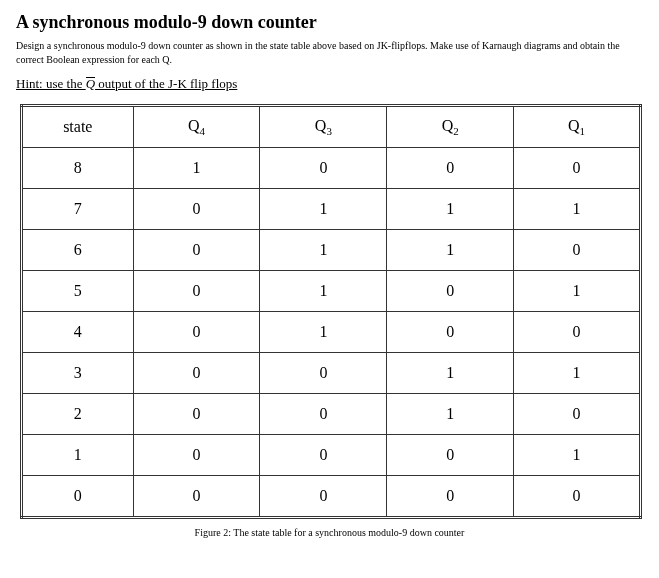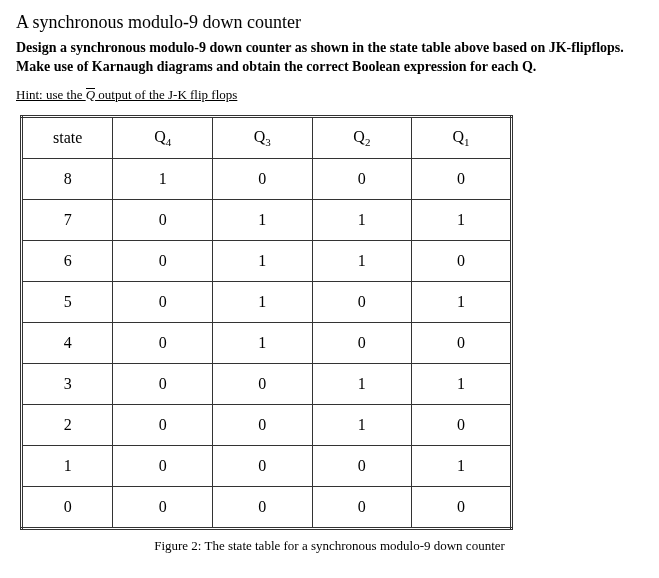--- a/index.html
+++ b/index.html
@@ -6,28 +6,27 @@
     font-family: "Times New Roman", Times, serif;
     margin: 0;
     padding: 12px 16px;
     width: 659px;
     box-sizing: border-box;
     color: #000;
     background: #fff;
   }
   h2 {
     font-size: 18px;
-    font-weight: normal;
+    font-weight: bold;
     margin: 0 0 6px 0;
   }
   .desc {
-    font-size: 14px;
+    font-size: 10px;
     line-height: 1.35;
     margin: 0 0 10px 0;
-    font-weight: bold;
   }
   .hint {
     font-size: 13px;
     margin: 0 0 12px 0;
     text-decoration: underline;
   }
   .qbar {
     font-style: italic;
     position: relative;
     display: inline-block;
@@ -36,21 +35,21 @@
     content: "";
     position: absolute;
     top: 1px;
     left: 0;
     right: 0;
     height: 1px;
     background: #000;
   }
   table.state {
     border-collapse: collapse;
-    width: 493px;
+    width: 622px;
     margin: 0 4px 8px 4px;
     border: 3px double #333;
   }
   table.state th,
   table.state td {
     border: 1px solid #333;
     text-align: center;
     font-size: 16px;
     height: 38px;
     vertical-align: middle;
@@ -62,21 +61,21 @@
   table.state th .q {
     font-family: "Times New Roman", serif;
   }
   table.state th sub {
     font-size: 11px;
     vertical-align: sub;
   }
   table.state col.cstate { width: 110px; }
   table.state col.cq { width: 125px; }
   .caption {
-    font-size: 13px;
+    font-size: 10px;
     text-align: center;
     margin-top: 6px;
   }
 </style>
 </head>
 <body>
 
 <h2>A synchronous modulo-9 down counter</h2>
 
 <p class="desc">Design a synchronous modulo-9 down counter as shown in the state table above based on JK-flipflops. Make use of Karnaugh diagrams and obtain the correct Boolean expression for each Q.</p>

